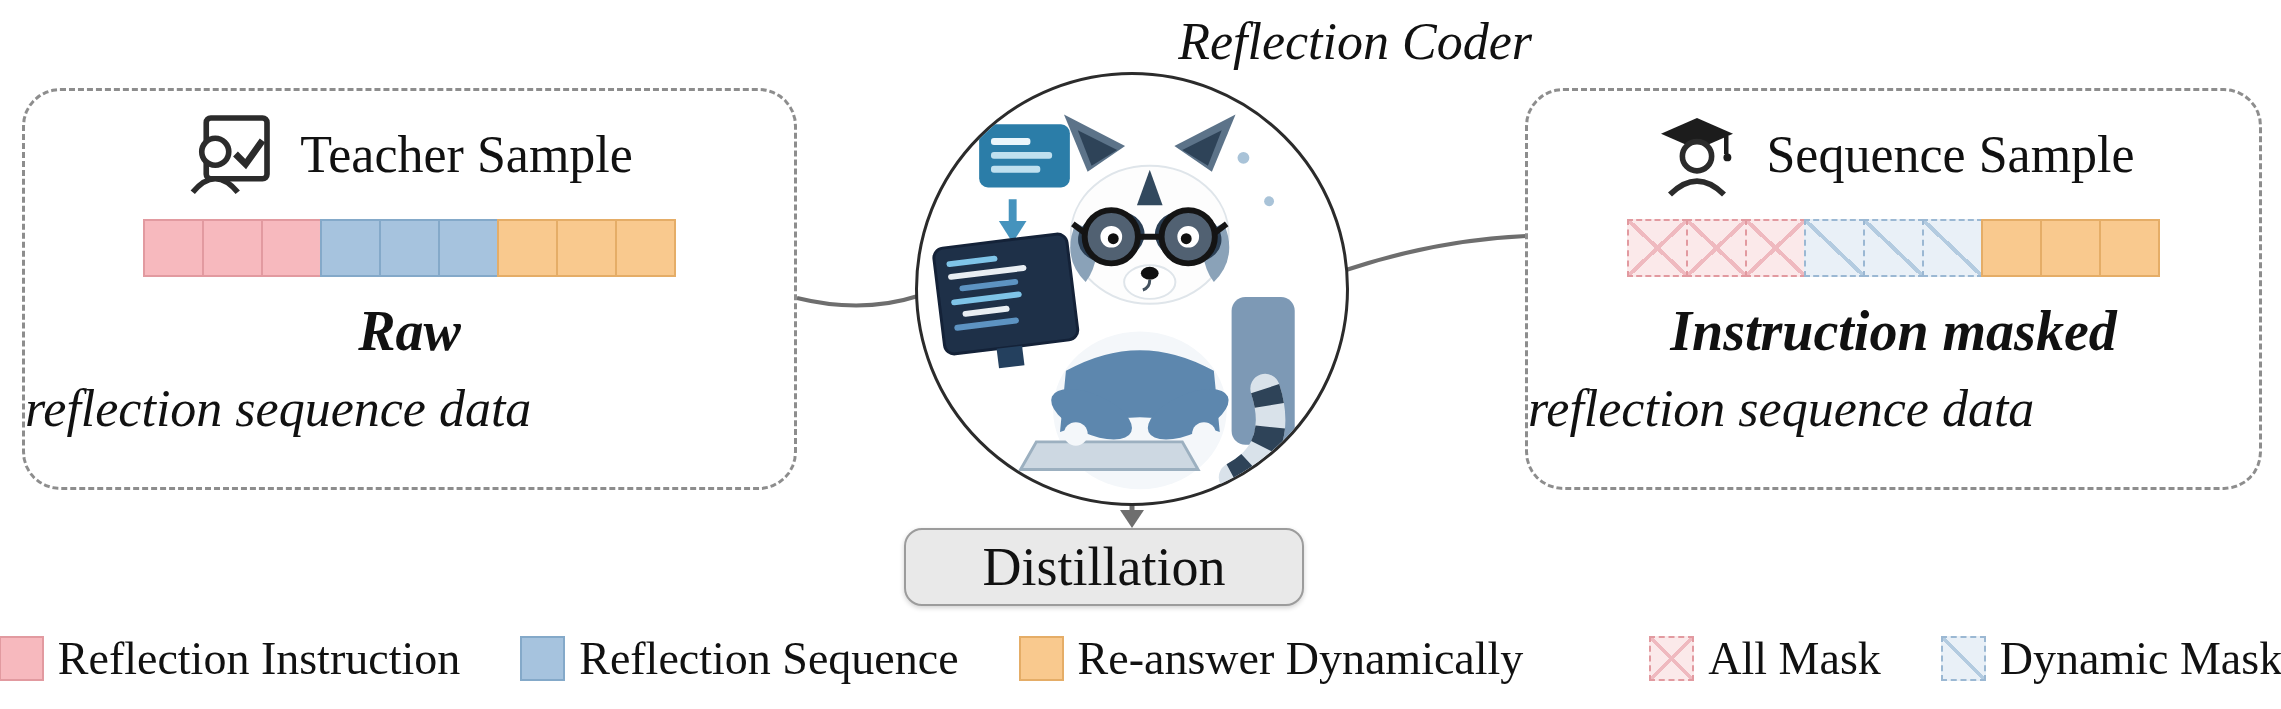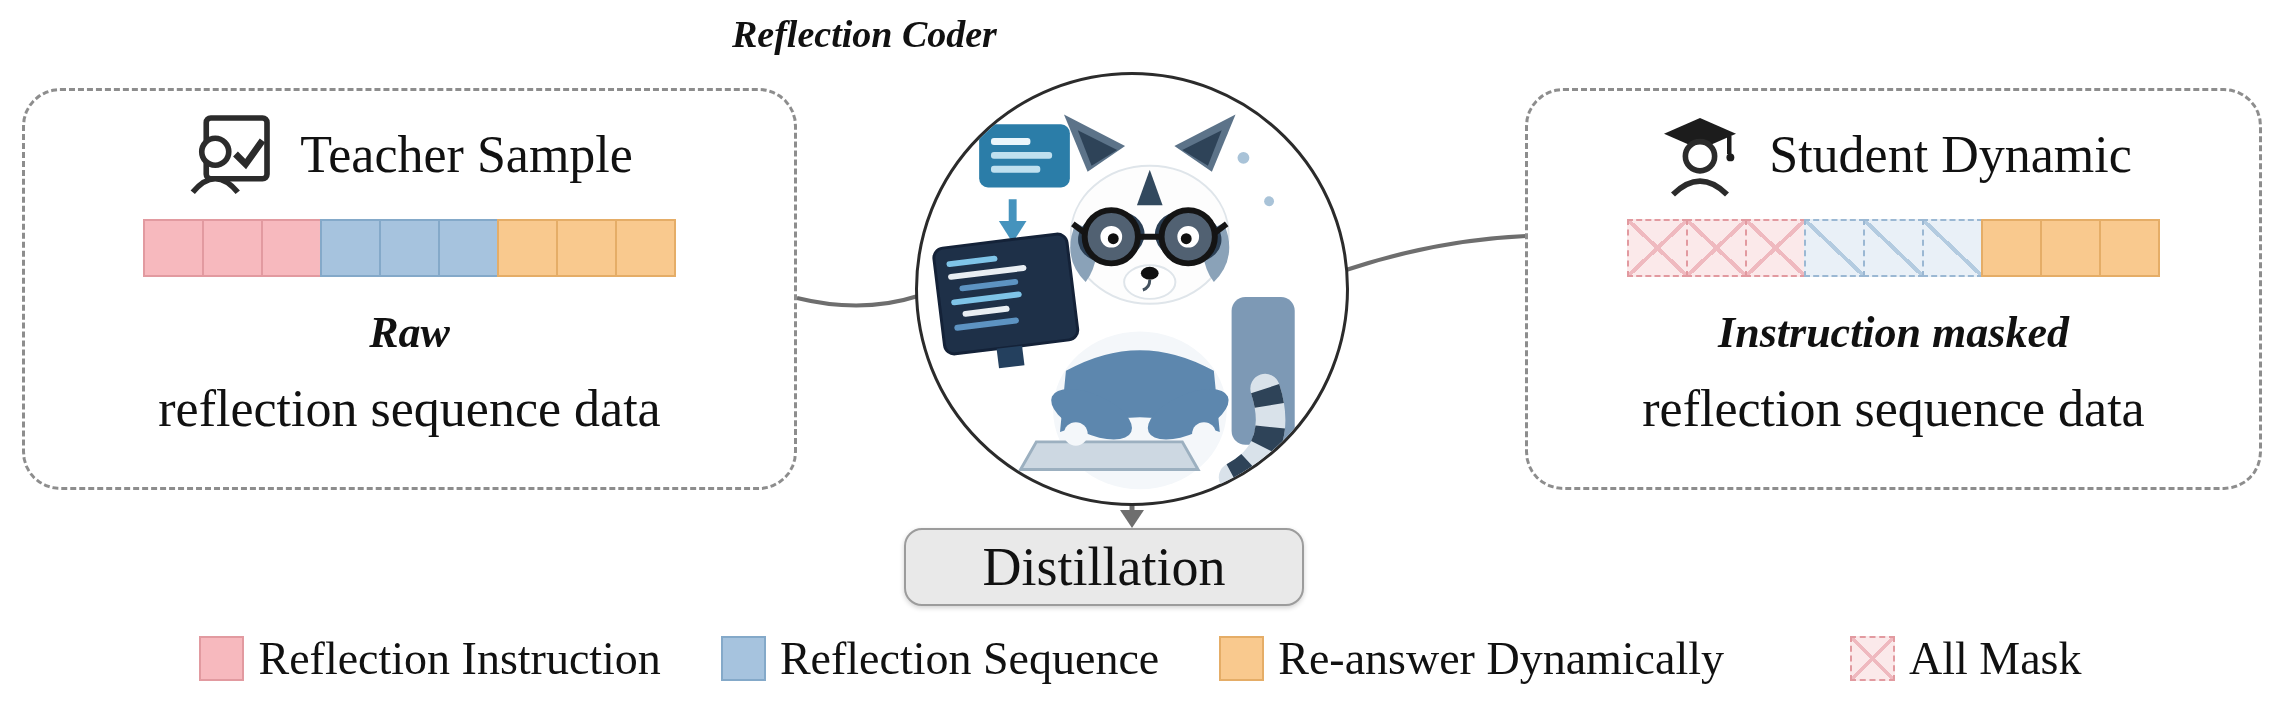--- a/index.html
+++ b/index.html
@@ -29,26 +29,26 @@
       linear-gradient(to top right,  transparent calc(50% - 2px), var(--pink-mask-line,#efb9bf) calc(50% - 2px), var(--pink-mask-line,#efb9bf) calc(50% + 2px), transparent calc(50% + 2px)),
       linear-gradient(to bottom right, transparent calc(50% - 2px), var(--pink-mask-line,#efb9bf) calc(50% - 2px), var(--pink-mask-line,#efb9bf) calc(50% + 2px), transparent calc(50% + 2px));
   }
   .cell.blue-masked {
     border: 2px dashed var(--blue-mask-border,#9bb8d3);
     background-color: var(--blue-mask-bg,#e9f0f7);
     background-image:
       linear-gradient(to top right, transparent calc(50% - 2px), var(--blue-mask-line,#b3cbe0) calc(50% - 2px), var(--blue-mask-line,#b3cbe0) calc(50% + 2px), transparent calc(50% + 2px));
   }
 
-  .caption-em { position: absolute; top: 216px; width: 100%; text-align: center; font-size: 44px; font-weight: 700; font-style: italic; }
-  .caption    { position: absolute; top: 288px; width: 100%; text-align: center; font-size: 52px; }
-
-  
-  .fig-title { position: absolute; top: 12px; left: 732px; width: 800px; text-align: left;
-               font-size: 38px; font-weight: 700; font-style: italic; }
+  .caption-em { position: absolute; top: 208px; width: 100%; text-align: center; font-size: 56px; font-weight: 700; font-style: italic; }
+  .caption    { position: absolute; top: 288px; width: 100%; font-size: 52px; font-style: italic; }
+
+  
+  .fig-title { position: absolute; top: 12px; left: 732px; width: 800px; text-align: right;
+               font-size: 52px; font-weight: 400; font-style: italic; }
 
   
   .mascot-circle { position: absolute; left: 915px; top: 72px; width: 434px; height: 434px;
                    border: 3px solid #2b2b2b; border-radius: 50%; background: #fff; overflow: hidden; }
   .mascot-circle svg { width: 100%; height: 100%; display: block; }
 
   
   .distill { position: absolute; left: 904px; top: 528px; width: 400px; height: 78px;
              background: var(--distill-bg,#e9e9e9); border: 2px solid var(--distill-border,#9c9c9c);
              border-radius: 18px; text-align: center; line-height: 74px; font-size: 54px;
@@ -179,21 +179,21 @@
 
   <div class="dashed-box box-right">
     <div class="box-header">
       <svg viewBox="0 0 80 80">
         <polygon points="40,8 72,22 40,36 8,22" fill="#1c1c1c"></polygon>
         <path d="M 66 24 L 66 40" stroke="#1c1c1c" stroke-width="4"></path>
         <circle cx="67" cy="43" r="3.5" fill="#1c1c1c"></circle>
         <circle cx="40" cy="42" r="13" fill="#fff" stroke="#2b2b2b" stroke-width="5"></circle>
         <path d="M 16 76 Q 40 52 64 76" fill="#fff" stroke="#2b2b2b" stroke-width="5"></path>
       </svg>
-      <span class="box-heading">Student Dynamic</span>
+      <span class="box-heading">Sequence Sample</span>
     </div>
     <div class="seq-row">
         <div class="cell pink-masked"></div>
         <div class="cell pink-masked"></div>
         <div class="cell pink-masked"></div>
         <div class="cell blue-masked"></div>
         <div class="cell blue-masked"></div>
         <div class="cell blue-masked"></div>
         <div class="cell orange"></div>
         <div class="cell orange"></div>
@@ -213,15 +213,19 @@
       <span class="legend-label">Reflection Sequence</span>
     </div>
     <div class="legend-item">
       <span class="cell orange"></span>
       <span class="legend-label">Re-answer Dynamically</span>
     </div>
     <div class="legend-item gap-before">
       <span class="cell pink-masked"></span>
       <span class="legend-label">All Mask</span>
     </div>
+    <div class="legend-item">
+      <span class="cell blue-masked"></span>
+      <span class="legend-label">Dynamic Mask</span>
+    </div>
   </div>
 
 </div>
 
 </body></html>

